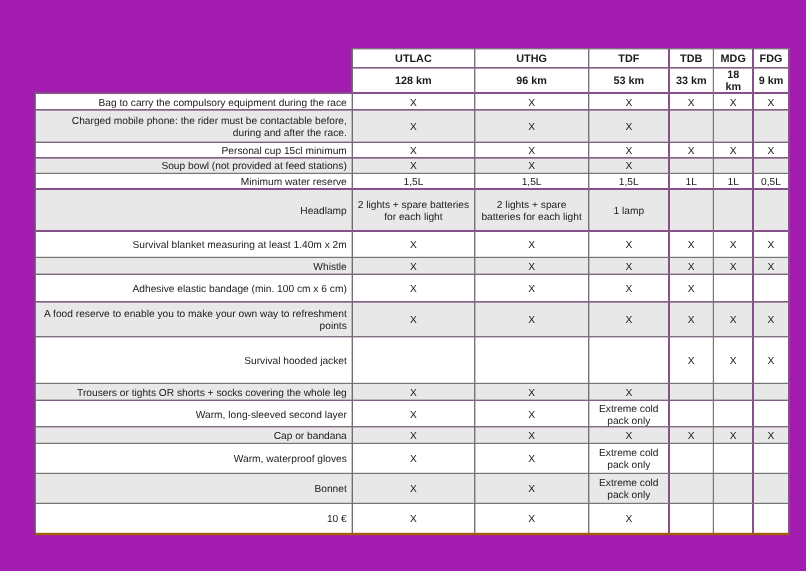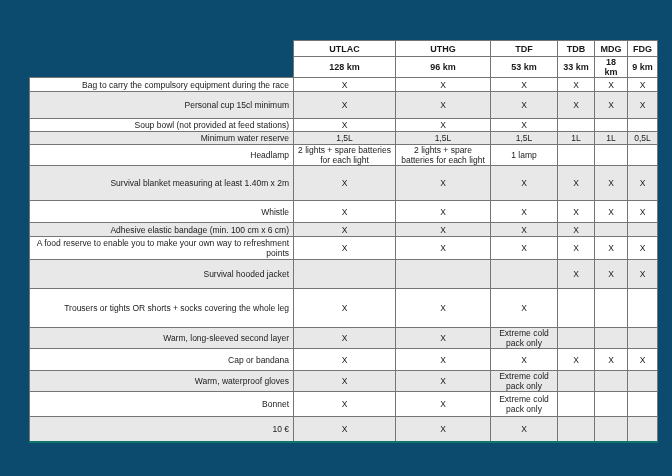--- a/index.html
+++ b/index.html
@@ -1,20 +1,20 @@
 <!DOCTYPE html>
 <html><head>
 <meta charset="utf-8">
 <style>
   html, body { margin:0; padding:0; }
   body {
     width:672px; height:476px; background:#ffffff; overflow:hidden;
     font-family:"Liberation Sans", sans-serif; color:#1a1a1a;
   }
-  .page { position:relative; width:672px; height:476px; background:#0c4a6e; }
+  .page { position:relative; width:672px; height:476px; background:#a21caf; }
 
   table.equip {
     position:absolute; left:29px; top:40px;
     width:628px; border-collapse:collapse; table-layout:fixed;
     font-size:8.5px; line-height:10px;
   }
   th, td { border:1px solid #757575; padding:0 4px; vertical-align:middle; overflow:hidden; }
   thead th { font-weight:bold; text-align:center; font-size:9px; background:#ffffff; }
   thead th.corner { border:none; background:transparent; }
   thead tr.race-names th { height:15px; }
@@ -37,21 +37,21 @@
   tbody tr:nth-child(9)  td { height:22px; }
   tbody tr:nth-child(10) td { height:28px; }
   tbody tr:nth-child(11) td { height:38px; }
   tbody tr:nth-child(12) td { height:13px; }
   tbody tr:nth-child(13) td { height:21px; }
   tbody tr:nth-child(14) td { height:13px; }
   tbody tr:nth-child(15) td { height:24px; }
   tbody tr:nth-child(16) td { height:24px; }
   tbody tr:nth-child(17) td { height:24px; }
   tbody tr:nth-child(18) td { height:13px; }
-  tbody tr:last-child td { border-bottom:2px solid #0f766e; }
+  tbody tr:last-child td { border-bottom:2px solid #a16207; }
 </style>
 </head>
 <body>
 
 <div class="page">
   <table class="equip">
     <colgroup>
       <col style="width:264px">
       <col style="width:102px">
       <col style="width:95px">
@@ -84,20 +84,29 @@
         <tr>
           <td class="label">Bag to carry the compulsory equipment during the race</td>
           <td class="val">X</td>
           <td class="val">X</td>
           <td class="val">X</td>
           <td class="val">X</td>
           <td class="val">X</td>
           <td class="val">X</td>
         </tr>
         <tr>
+          <td class="label">Charged mobile phone: the rider must be contactable before, during and after the race.</td>
+          <td class="val">X</td>
+          <td class="val">X</td>
+          <td class="val">X</td>
+          <td class="val"></td>
+          <td class="val"></td>
+          <td class="val"></td>
+        </tr>
+        <tr>
           <td class="label">Personal cup 15cl minimum</td>
           <td class="val">X</td>
           <td class="val">X</td>
           <td class="val">X</td>
           <td class="val">X</td>
           <td class="val">X</td>
           <td class="val">X</td>
         </tr>
         <tr>
           <td class="label">Soup bowl (not provided at feed stations)</td>

